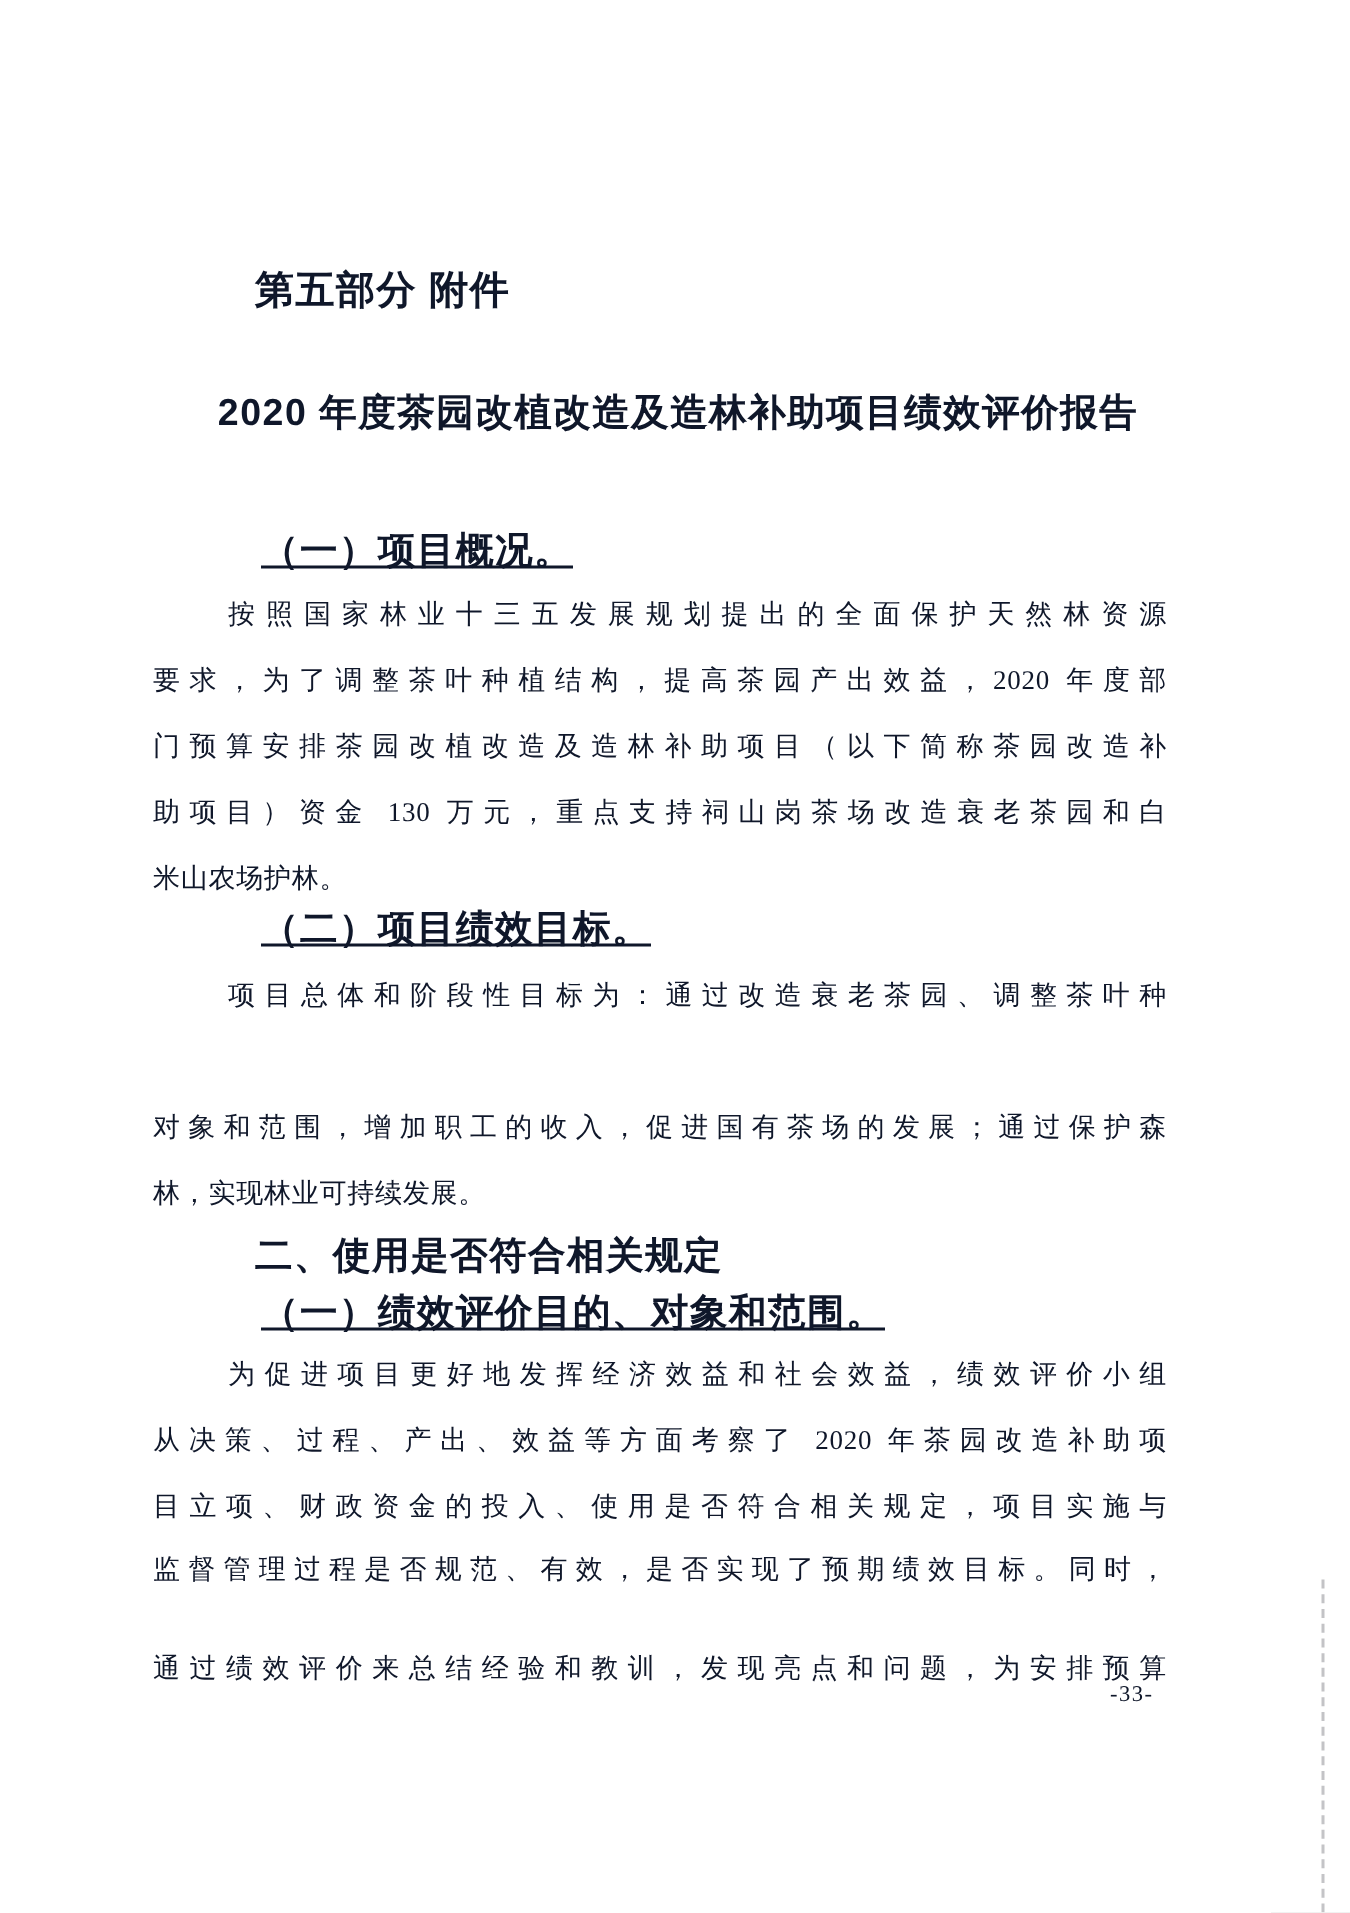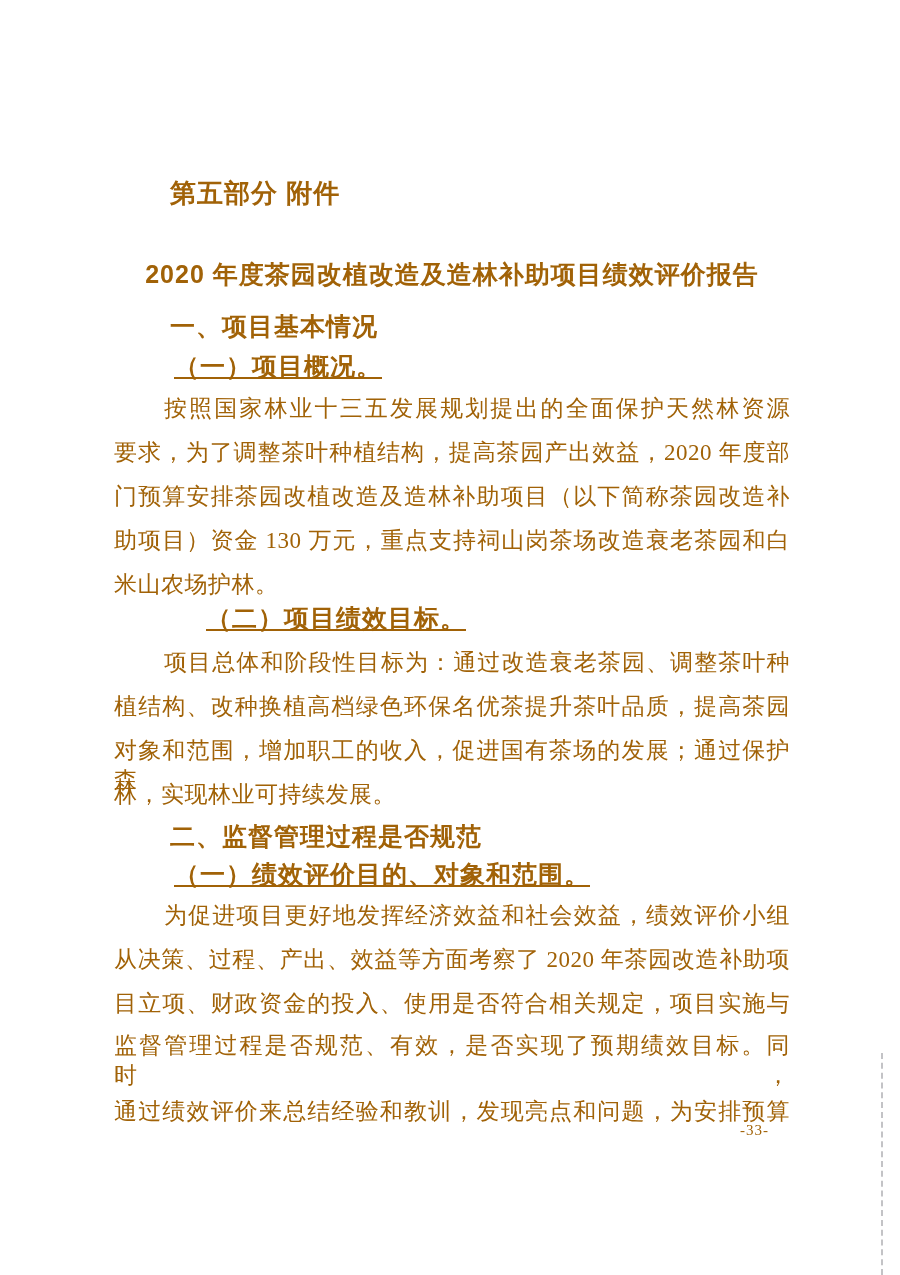--- a/index.html
+++ b/index.html
@@ -2,21 +2,21 @@
 <html><head>
 <meta charset="utf-8">
 <style>
   html, body { margin: 0; padding: 0; background: #e8e8e8; }
   .page {
     position: relative;
     width: 900px;
     height: 1275px;
     margin: 0 auto;
     background: #ffffff;
-    color: #a16207;
+    color: #0f172a;
     overflow: hidden;
     font-family: "Liberation Serif", serif;
   }
   .abs { position: absolute; }
 
   
   .h-sans {
     font-family: "Liberation Sans", sans-serif;
     font-weight: 700;
     font-size: 25px;
@@ -41,23 +41,23 @@
     text-align: center;
     font-family: "Liberation Sans", sans-serif;
     font-weight: 700;
     font-size: 25px;
     letter-spacing: 1px;
     white-space: nowrap;
   }
 
   
   .bline {
-    left: 114px;
+    left: 102px;
     width: 676px;
-    font-size: 23px;
+    font-size: 18px;
     letter-spacing: 0.5px;
     line-height: 30px;
     text-align: justify;
     text-align-last: justify;
   }
   .bline.indent { text-indent: 50px; }
   .bline.last   { text-align: left; text-align-last: left; }
 
   .page-number {
     font-size: 15px;
@@ -73,38 +73,36 @@
 </style>
 </head>
 <body>
 
 <div class="page">
 
   <div class="abs h-sans h1" style="left:170px; top:176px;">第五部分 附件</div>
 
   <div class="abs title-line" style="top:258px;">2020 年度茶园改植改造及造林补助项目绩效评价报告</div>
 
-  <div class="abs h-sans" style="left:170px; top:310px;">一、项目基本情况</div>
 
   <div class="abs h-serif" style="left:174px; top:350px;">（一）项目概况。</div>
 
   <div class="abs bline indent" style="top:394px;">按照国家林业十三五发展规划提出的全面保护天然林资源</div>
   <div class="abs bline" style="top:438px;">要求，为了调整茶叶种植结构，提高茶园产出效益，2020 年度部</div>
   <div class="abs bline" style="top:482px;">门预算安排茶园改植改造及造林补助项目（以下简称茶园改造补</div>
   <div class="abs bline" style="top:526px;">助项目）资金 130 万元，重点支持祠山岗茶场改造衰老茶园和白</div>
   <div class="abs bline last" style="top:570px;">米山农场护林。</div>
 
-  <div class="abs h-serif" style="left:174px; top:602px;margin-left:32px;">（二）项目绩效目标。</div>
+  <div class="abs h-serif" style="left:174px; top:602px;">（二）项目绩效目标。</div>
 
   <div class="abs bline indent" style="top:648px;">项目总体和阶段性目标为：通过改造衰老茶园、调整茶叶种</div>
-  <div class="abs bline" style="top:692px;">植结构、改种换植高档绿色环保名优茶提升茶叶品质，提高茶园</div>
   <div class="abs bline" style="top:736px;">对象和范围，增加职工的收入，促进国有茶场的发展；通过保护森</div>
   <div class="abs bline last" style="top:780px;">林，实现林业可持续发展。</div>
 
-  <div class="abs h-sans" style="left:170px; top:820px;">二、监督管理过程是否规范</div>
+  <div class="abs h-sans" style="left:170px; top:820px;">二、使用是否符合相关规定</div>
 
   <div class="abs h-serif" style="left:174px; top:858px;">（一）绩效评价目的、对象和范围。</div>
 
   <div class="abs bline indent" style="top:901px;">为促进项目更好地发挥经济效益和社会效益，绩效评价小组</div>
   <div class="abs bline" style="top:945px;">从决策、过程、产出、效益等方面考察了 2020 年茶园改造补助项</div>
   <div class="abs bline" style="top:989px;">目立项、财政资金的投入、使用是否符合相关规定，项目实施与</div>
   <div class="abs bline" style="top:1031px;">监督管理过程是否规范、有效，是否实现了预期绩效目标。同时，</div>
   <div class="abs bline" style="top:1073px;margin-top:24px;">通过绩效评价来总结经验和教训，发现亮点和问题，为安排预算</div>
 
   <div class="abs page-number" style="left:740px; top:1122px;">-33-</div>

